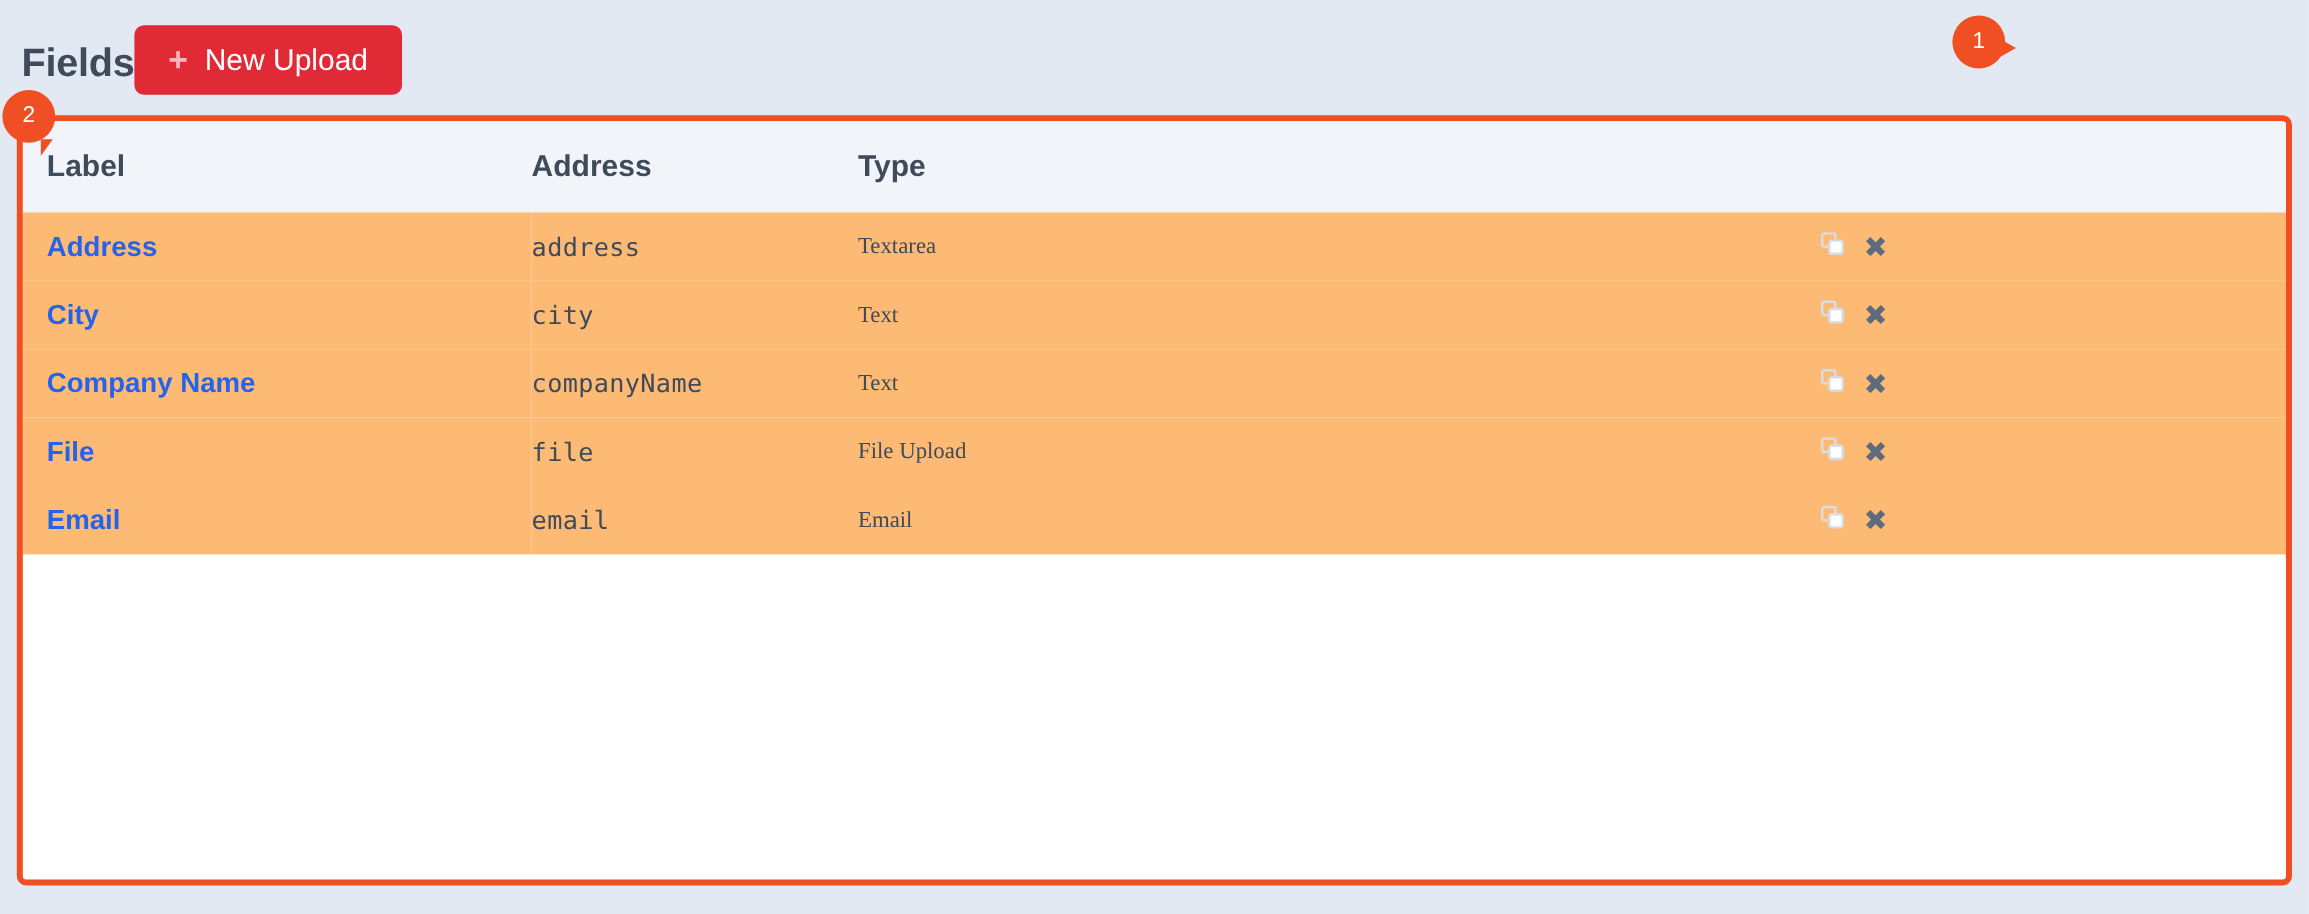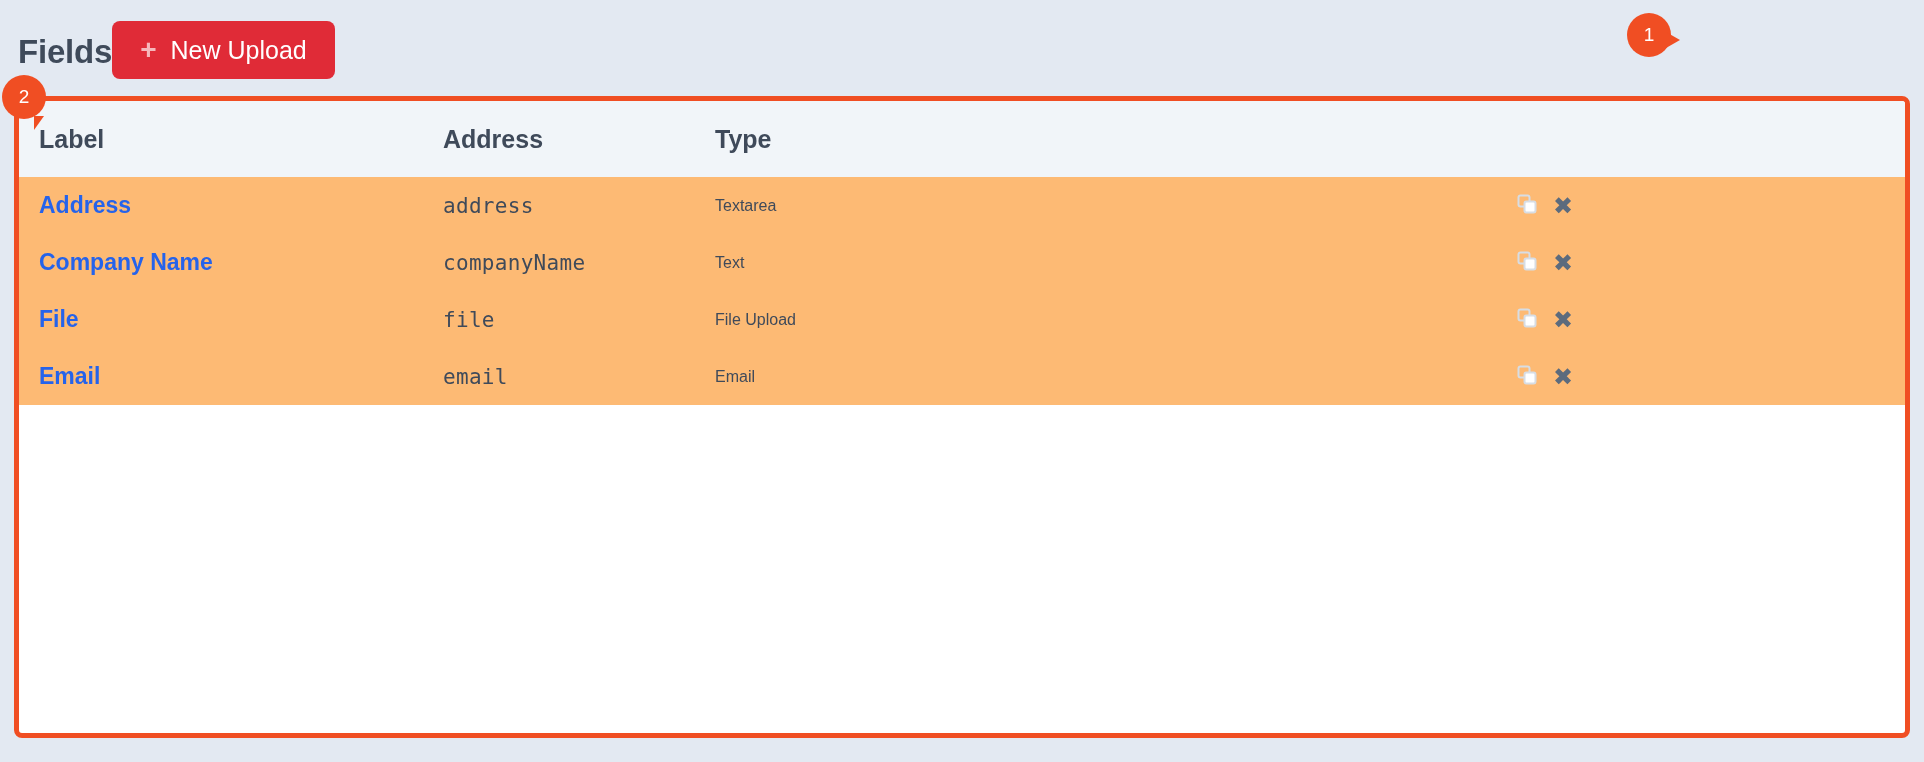--- a/index.html
+++ b/index.html
@@ -172,22 +172,23 @@
     text-decoration: none;
     cursor: pointer;
   }
   .field-handle {
     font-family: "DejaVu Sans Mono", monospace;
     font-size: 21px;
     color: #3f4a5a;
     letter-spacing: 0.3px;
   }
   .field-type {
-    font-size: 16px;
-    color: #3f4a5a;
+    font-size: 19px;
+    color: #3f4a5a;
+    font-family: Liberation Serif, serif;
   }
 
   .actions-cell {
     text-align: right;
     padding-right: 24px !important;
     white-space: nowrap;
   }
   .action-icon {
     display: inline-block;
     vertical-align: middle;
@@ -240,20 +241,29 @@
         <tr>
           <td class="col-label"><a class="field-label">Address</a></td>
           <td class="col-handle field-handle">address</td>
           <td class="col-type field-type">Textarea</td>
           <td class="col-actions actions-cell"><span class="action-icon copy-icon"><svg width="24" height="24" viewBox="0 0 24 24" fill="none">
                 <rect x="3.5" y="3.5" width="11" height="11" rx="2" stroke="#d7dde4" stroke-width="2"></rect>
                 <rect x="9.5" y="9.5" width="11" height="11" rx="2" stroke="#d7dde4" stroke-width="2" fill="#ffffff"></rect>
               </svg></span><span class="action-icon delete-icon">✖</span></td>
         </tr>
         <tr>
+          <td class="col-label"><a class="field-label">City</a></td>
+          <td class="col-handle field-handle">city</td>
+          <td class="col-type field-type">Text</td>
+          <td class="col-actions actions-cell"><span class="action-icon copy-icon"><svg width="24" height="24" viewBox="0 0 24 24" fill="none">
+                <rect x="3.5" y="3.5" width="11" height="11" rx="2" stroke="#d7dde4" stroke-width="2"></rect>
+                <rect x="9.5" y="9.5" width="11" height="11" rx="2" stroke="#d7dde4" stroke-width="2" fill="#ffffff"></rect>
+              </svg></span><span class="action-icon delete-icon">✖</span></td>
+        </tr>
+        <tr>
           <td class="col-label"><a class="field-label">Company Name</a></td>
           <td class="col-handle field-handle">companyName</td>
           <td class="col-type field-type">Text</td>
           <td class="col-actions actions-cell"><span class="action-icon copy-icon"><svg width="24" height="24" viewBox="0 0 24 24" fill="none">
                 <rect x="3.5" y="3.5" width="11" height="11" rx="2" stroke="#d7dde4" stroke-width="2"></rect>
                 <rect x="9.5" y="9.5" width="11" height="11" rx="2" stroke="#d7dde4" stroke-width="2" fill="#ffffff"></rect>
               </svg></span><span class="action-icon delete-icon">✖</span></td>
         </tr>
         <tr>
           <td class="col-label"><a class="field-label">File</a></td>

